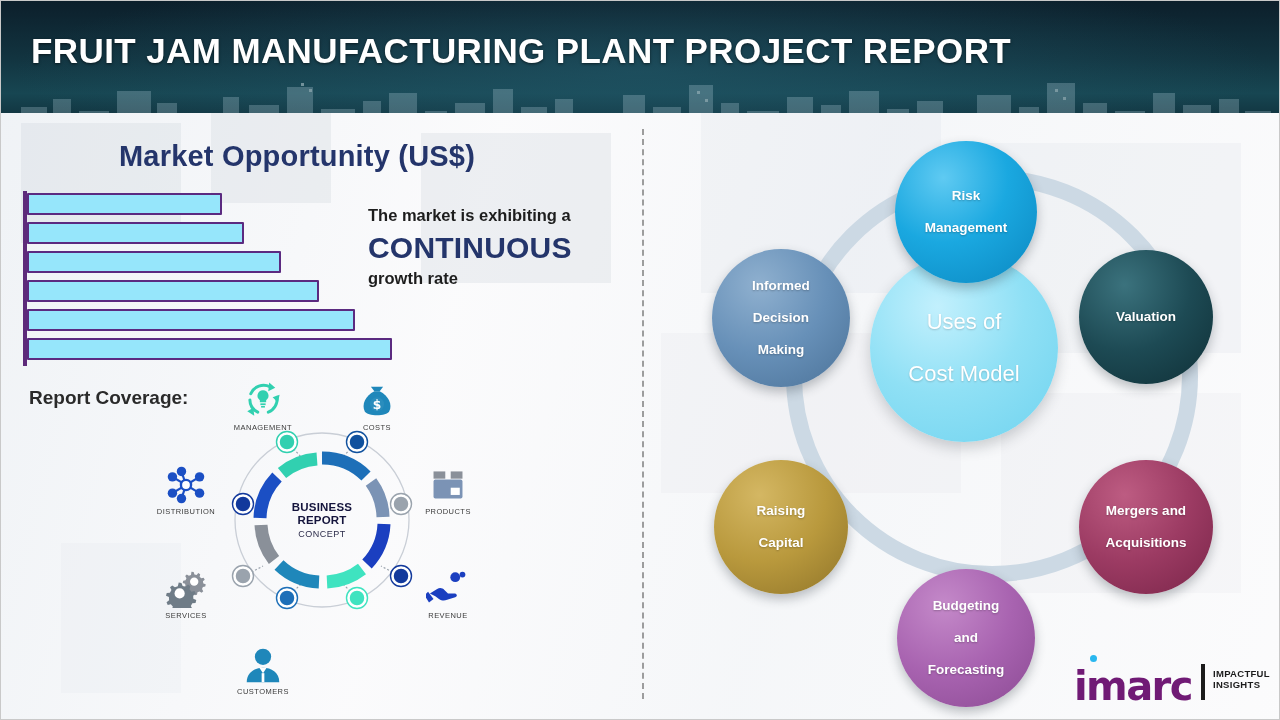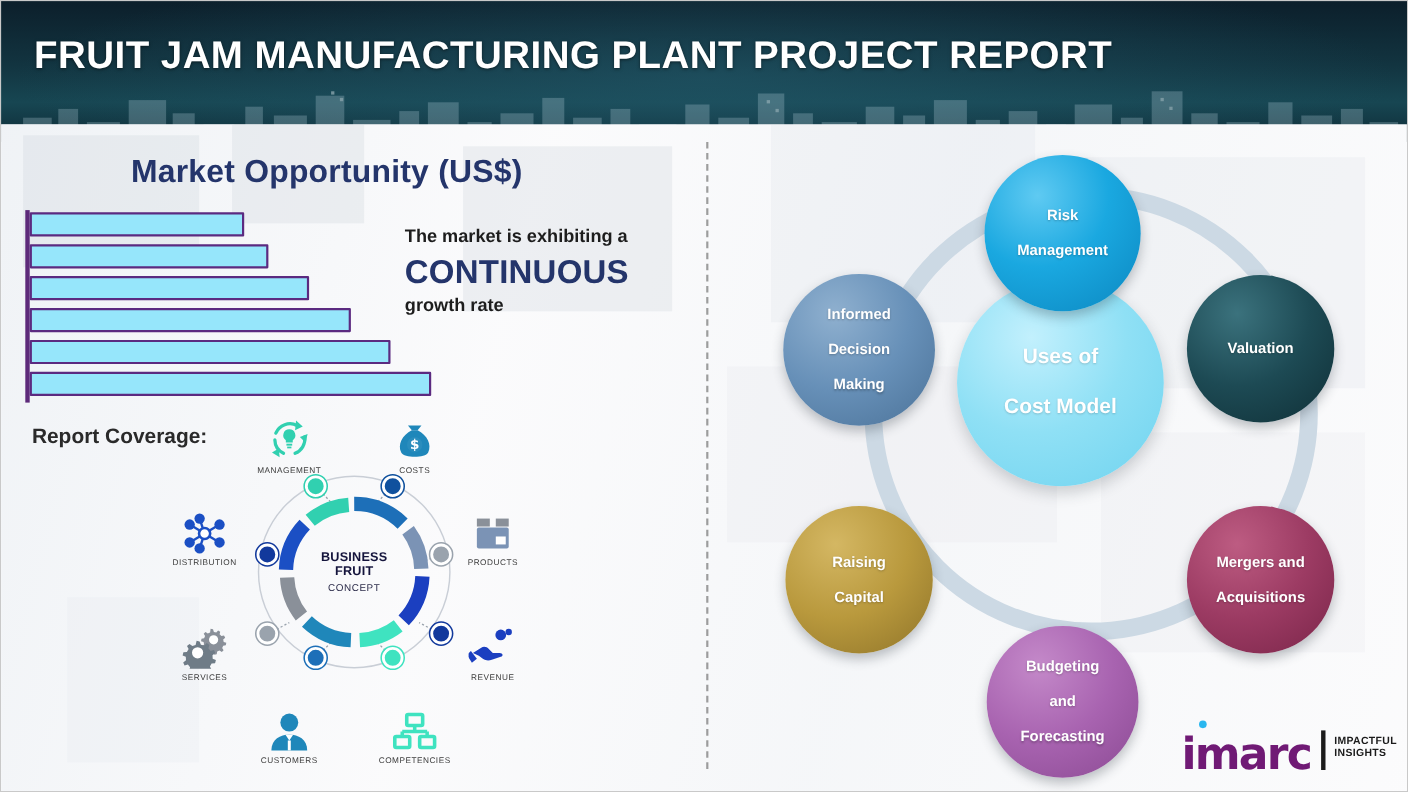--- a/index.html
+++ b/index.html
@@ -105,21 +105,21 @@
     box-sizing:border-box;
   }
   .bub{
     position:absolute;border-radius:50%;
     display:flex;align-items:center;justify-content:center;text-align:center;
     color:#ffffff;font-weight:bold;line-height:1.18;
     box-shadow:0 5px 11px rgba(40,50,60,.30);
   }
   .bub span{display:block;padding:0 6px;text-shadow:0 1px 2px rgba(0,0,0,.25);}
   #bub-center{
-    color:#ffffff;font-size:19px;font-weight:bold;
+    color:#ffffff;font-size:22px;font-weight:normal;
     box-shadow:0 6px 14px rgba(40,50,60,.22);
   }
   #bub-center span{text-shadow:0 1px 2px rgba(0,0,0,.18);}
 
   
   #logo{position:absolute;left:1073px;top:660px;width:200px;height:46px;}
   #logo-word{
     position:absolute;left:0;top:2px;
     font-size:40px;font-weight:bold;color:#701a75;letter-spacing:-1.6px;
     font-family:"DejaVu Sans","Liberation Sans",sans-serif;
@@ -265,21 +265,21 @@
         <circle cx="136" cy="222" r="8.5" fill="#1d6fb8" stroke="#ffffff" stroke-width="2.5"></circle>
         <circle cx="136" cy="222" r="10.5" fill="none" stroke="#1d6fb8" stroke-width="1.4"></circle>
         <circle cx="206" cy="222" r="8.5" fill="#3fe3c0" stroke="#ffffff" stroke-width="2.5"></circle>
         <circle cx="206" cy="222" r="10.5" fill="none" stroke="#3fe3c0" stroke-width="1.4"></circle>
       </g>
     </svg>
 
     <div id="bm-core">
       <div id="bm-core-text">
         <div class="bm-l1">BUSINESS</div>
-        <div class="bm-l1">FRUIT</div>
+        <div class="bm-l1">REPORT</div>
         <div class="bm-l2">CONCEPT</div>
       </div>
     </div>
 
     <div class="cov-item" style="left:64px;top:-2px;">
       <div class="cov-ico">
         <svg width="42" height="42" viewBox="0 0 48 48">
           <g fill="none" stroke="#31d0b0" stroke-width="3.4" stroke-linecap="round">
             <path d="M10 18 A16 16 0 0 1 32 10"></path>
             <path d="M40 22 A16 16 0 0 1 30 39"></path>
@@ -380,36 +380,20 @@
         <svg width="40" height="38" viewBox="0 0 44 42">
           <circle cx="22" cy="12" r="9" fill="#1f87ba"></circle>
           <path d="M4 40 C4 29 13 24 22 24 C31 24 40 29 40 40 z" fill="#1f87ba"></path>
           <path d="M18 24 l4 6 4 -6 z" fill="#ffffff"></path>
           <rect x="20.5" y="30" width="3" height="10" fill="#ffffff"></rect>
         </svg>
       </div>
       <div class="cov-cap">CUSTOMERS</div>
     </div>
 
-    <div class="cov-item" style="left:178px;top:262px;">
-      <div class="cov-ico">
-        <svg width="42" height="38" viewBox="0 0 46 42">
-          <g fill="none" stroke="#3fe3c0" stroke-width="3.6">
-            <rect x="15" y="4" width="16" height="11" rx="1.5"></rect>
-            <rect x="3" y="26" width="15" height="11" rx="1.5"></rect>
-            <rect x="28" y="26" width="15" height="11" rx="1.5"></rect>
-            <line x1="23" y1="15" x2="23" y2="21"></line>
-            <line x1="10.5" y1="21" x2="35.5" y2="21"></line>
-            <line x1="10.5" y1="21" x2="10.5" y2="26"></line>
-            <line x1="35.5" y1="21" x2="35.5" y2="26"></line>
-          </g>
-        </svg>
-      </div>
-      <div class="cov-cap">COMPETENCIES</div>
-    </div>
   </div>
 
   <div id="right">
 
     <div class="ring" style="left:144px;top:57px;width:412px;height:412px;"></div>
 
     <div class="bub" id="bub-center" style="left:228px;top:141px;width:188px;height:188px;
                 background:radial-gradient(circle at 36% 28%,#c2f0fd 0%,#8fe0f5 48%,#6fd3ef 100%);">
       <span>
         <span>Uses of</span><br>

